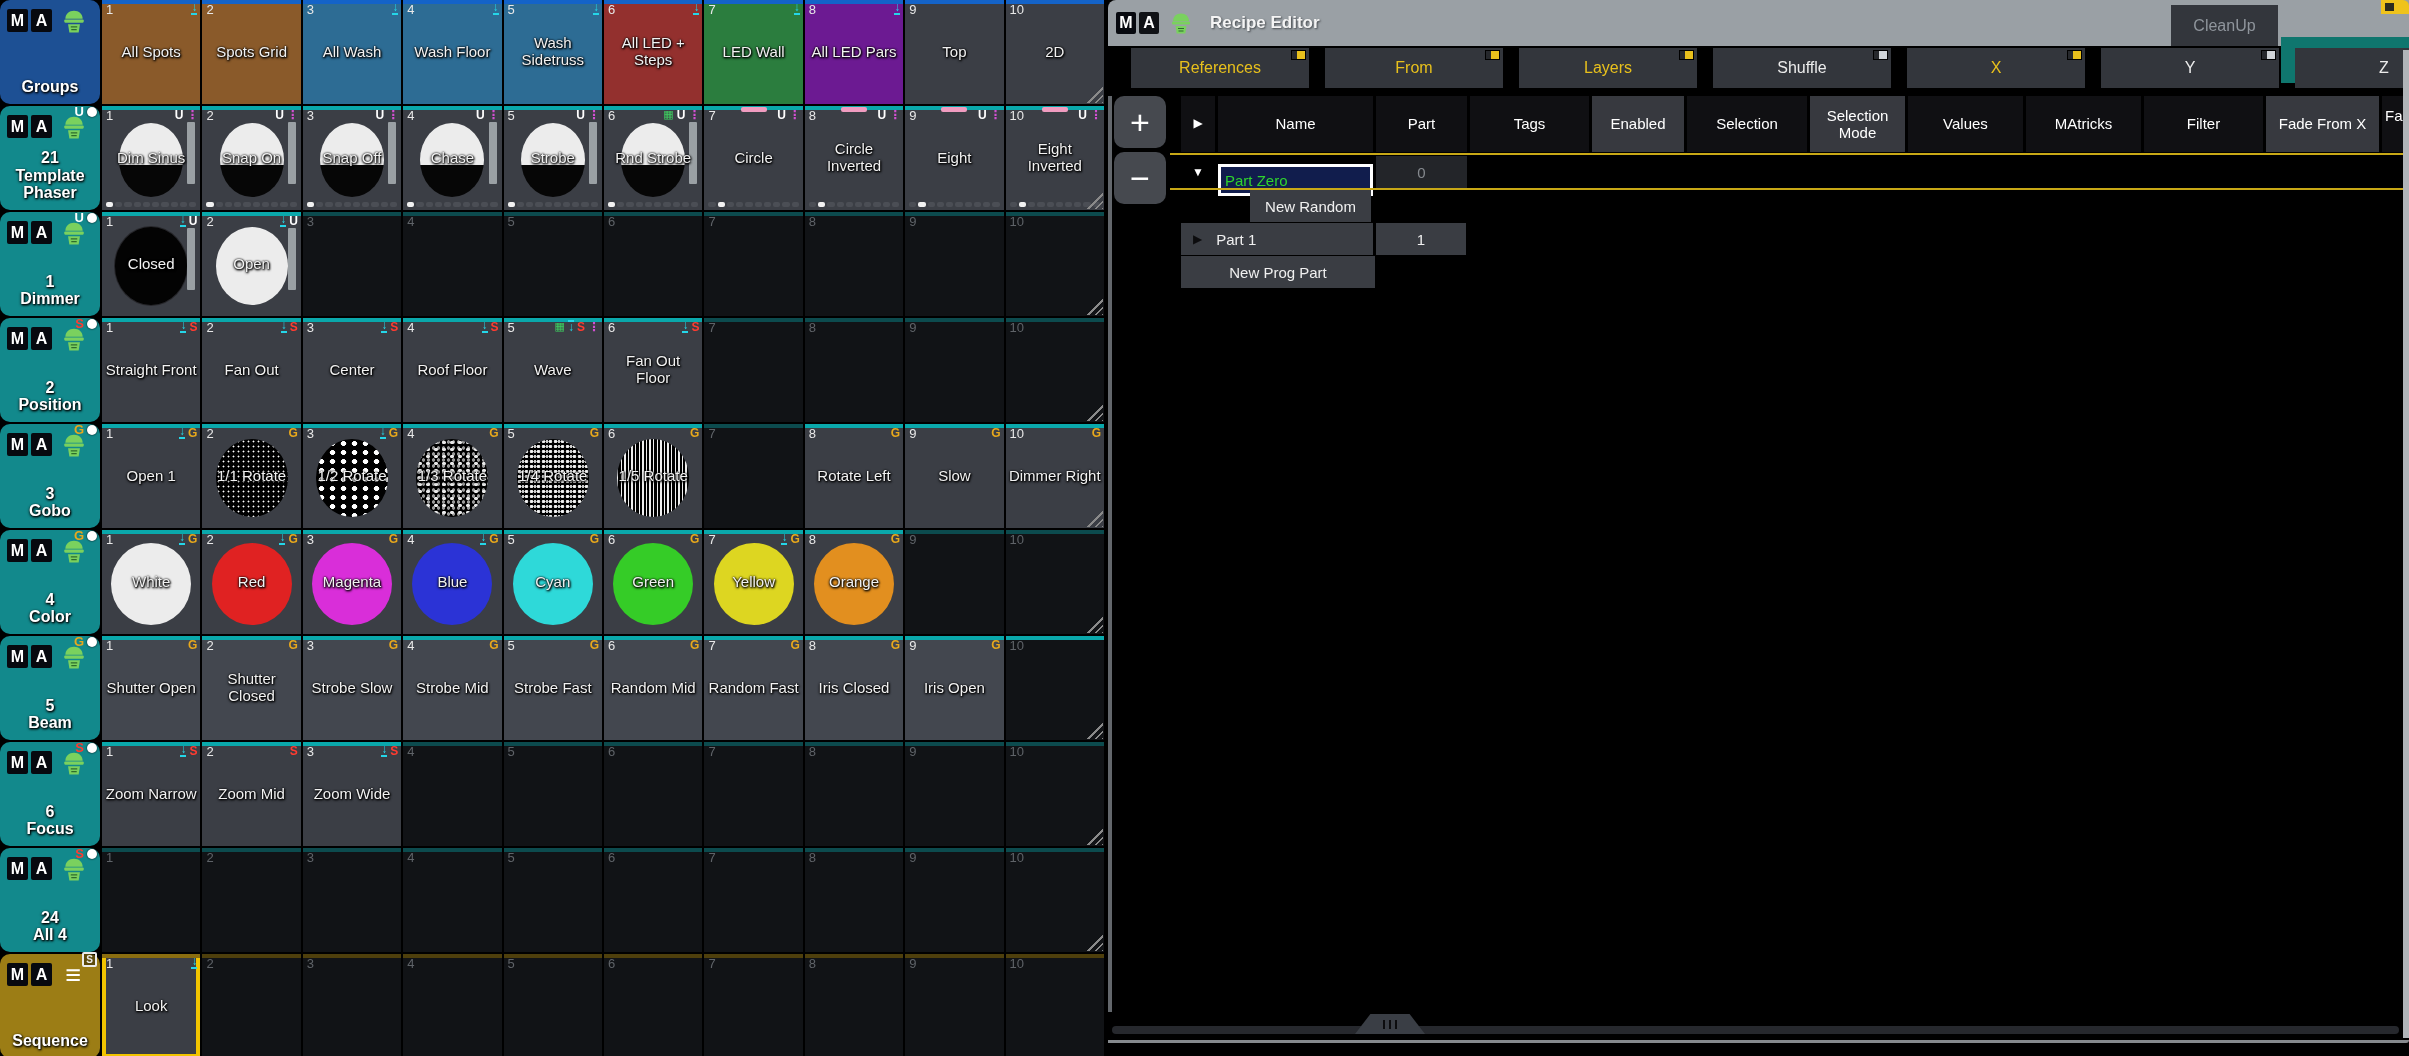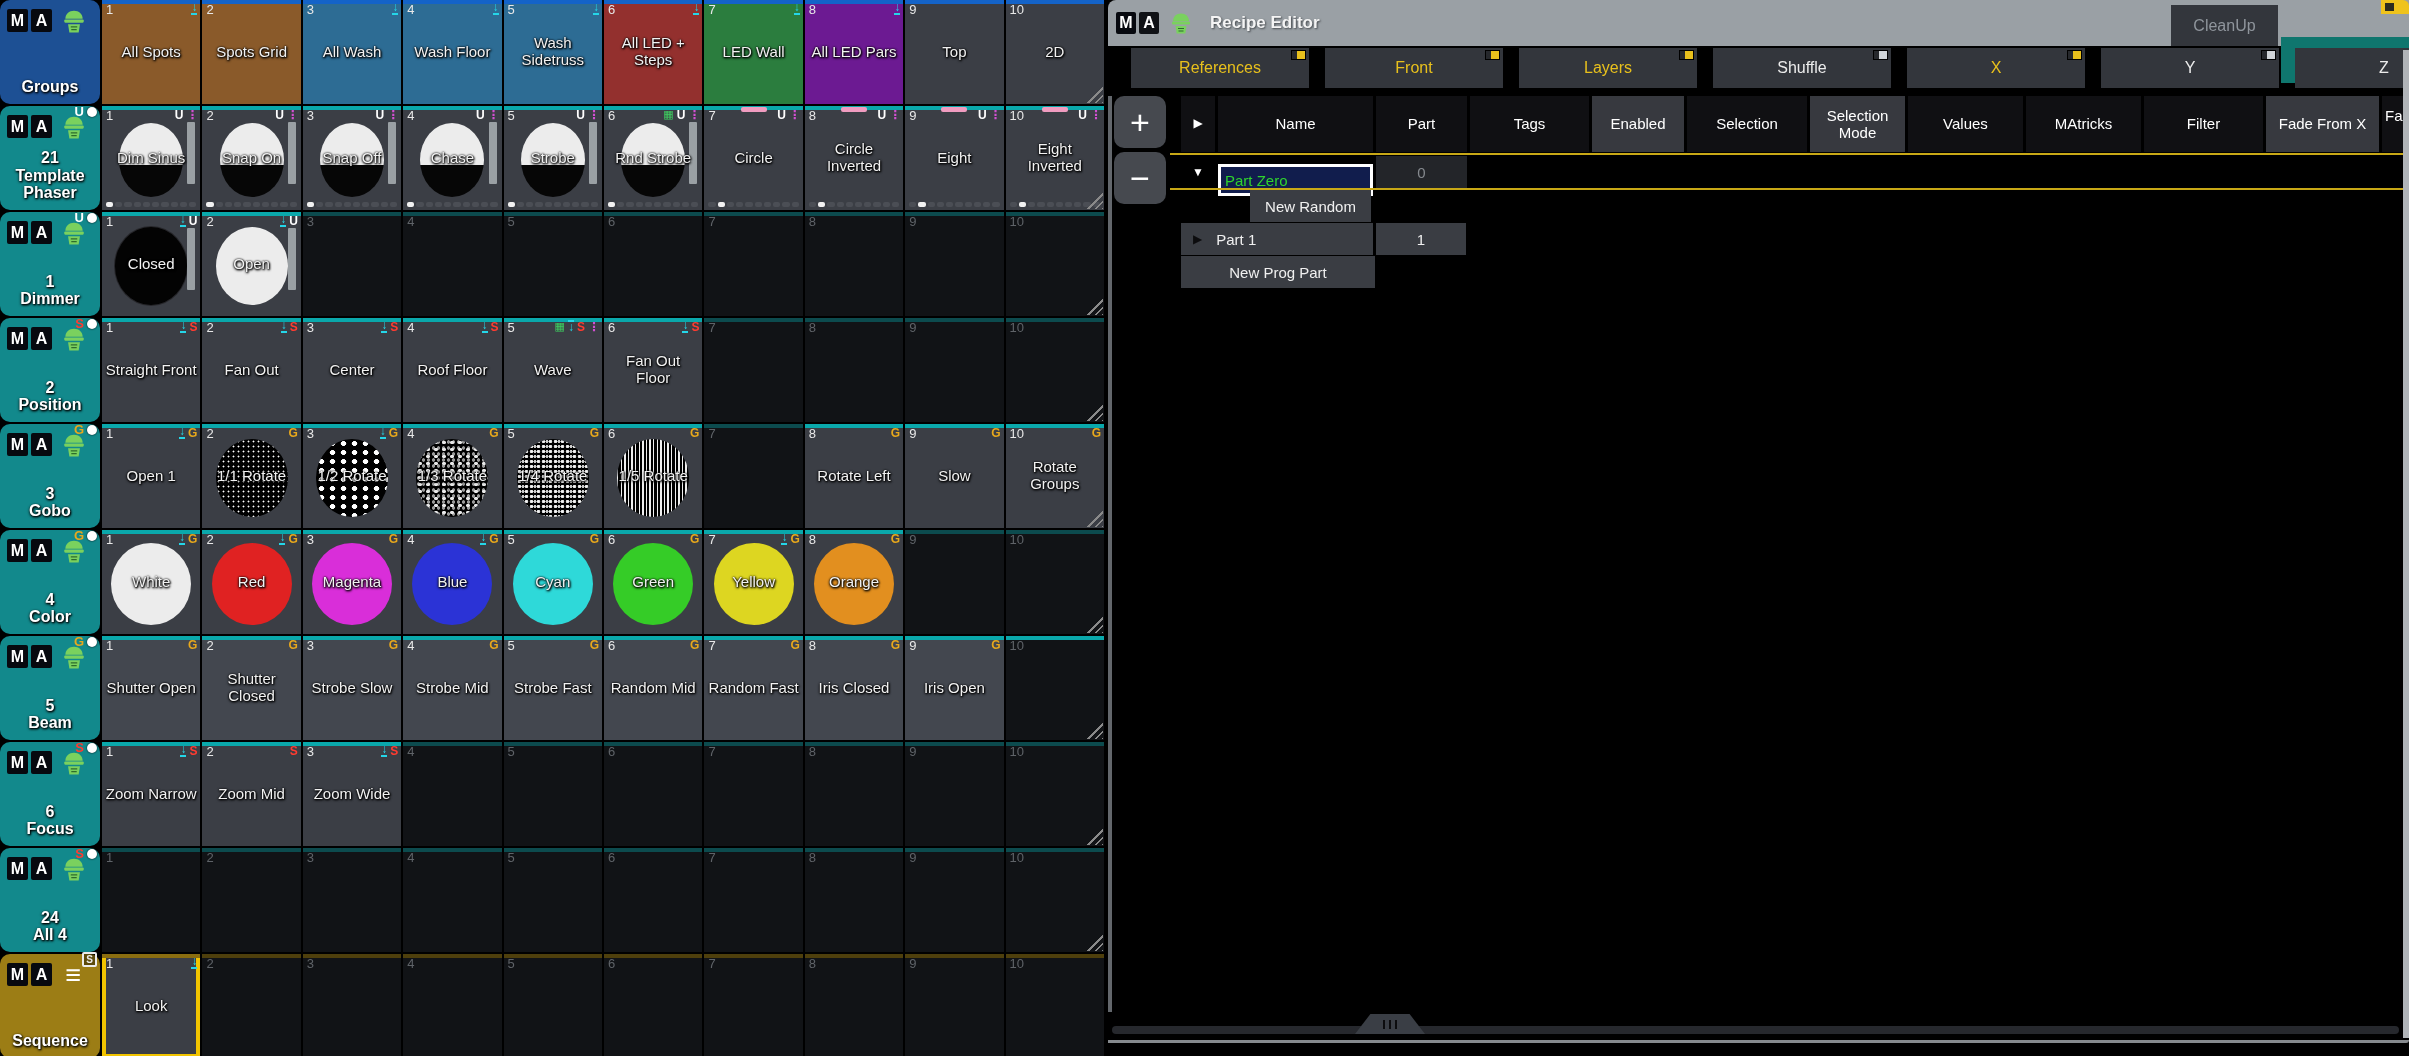--- a/index.html
+++ b/index.html
@@ -715,21 +715,21 @@
             <span class="bg-G">G</span>
           </div>
           <div class="clabel">Slow</div>
         </div>
         <div class="pcell" style="background: rgb(59, 62, 69);">
           <div class="strip" style="background: rgb(10, 168, 171);"></div>
           <span class="num">10</span>
           <div class="badges">
             <span class="bg-G">G</span>
           </div>
-          <div class="clabel">Rotate Groups</div>
+          <div class="clabel">Dimmer Right</div>
           <div class="handle"></div>
         </div>
       </div>
       <div class="pool-row">
         <div class="pcell header" style="background: rgb(18, 137, 140);">
           <div class="hbadges">
             <span class="bg-G">G</span>
             <span class="bg-bulb"></span>
           </div>
           <div class="plogo">
@@ -1160,21 +1160,21 @@
           <i></i>
         </div>
     </div>
 
     <div class="tabs" id="tabs">
         <div class="tab yellow">
           <span>References</span>
           <span class="ind"></span>
         </div>
         <div class="tab yellow">
-          <span>Front</span>
+          <span>From</span>
           <span class="ind"></span>
         </div>
         <div class="tab yellow">
           <span>Layers</span>
           <span class="ind"></span>
         </div>
         <div class="tab white">
           <span>Shuffle</span>
           <span class="ind"></span>
         </div>

